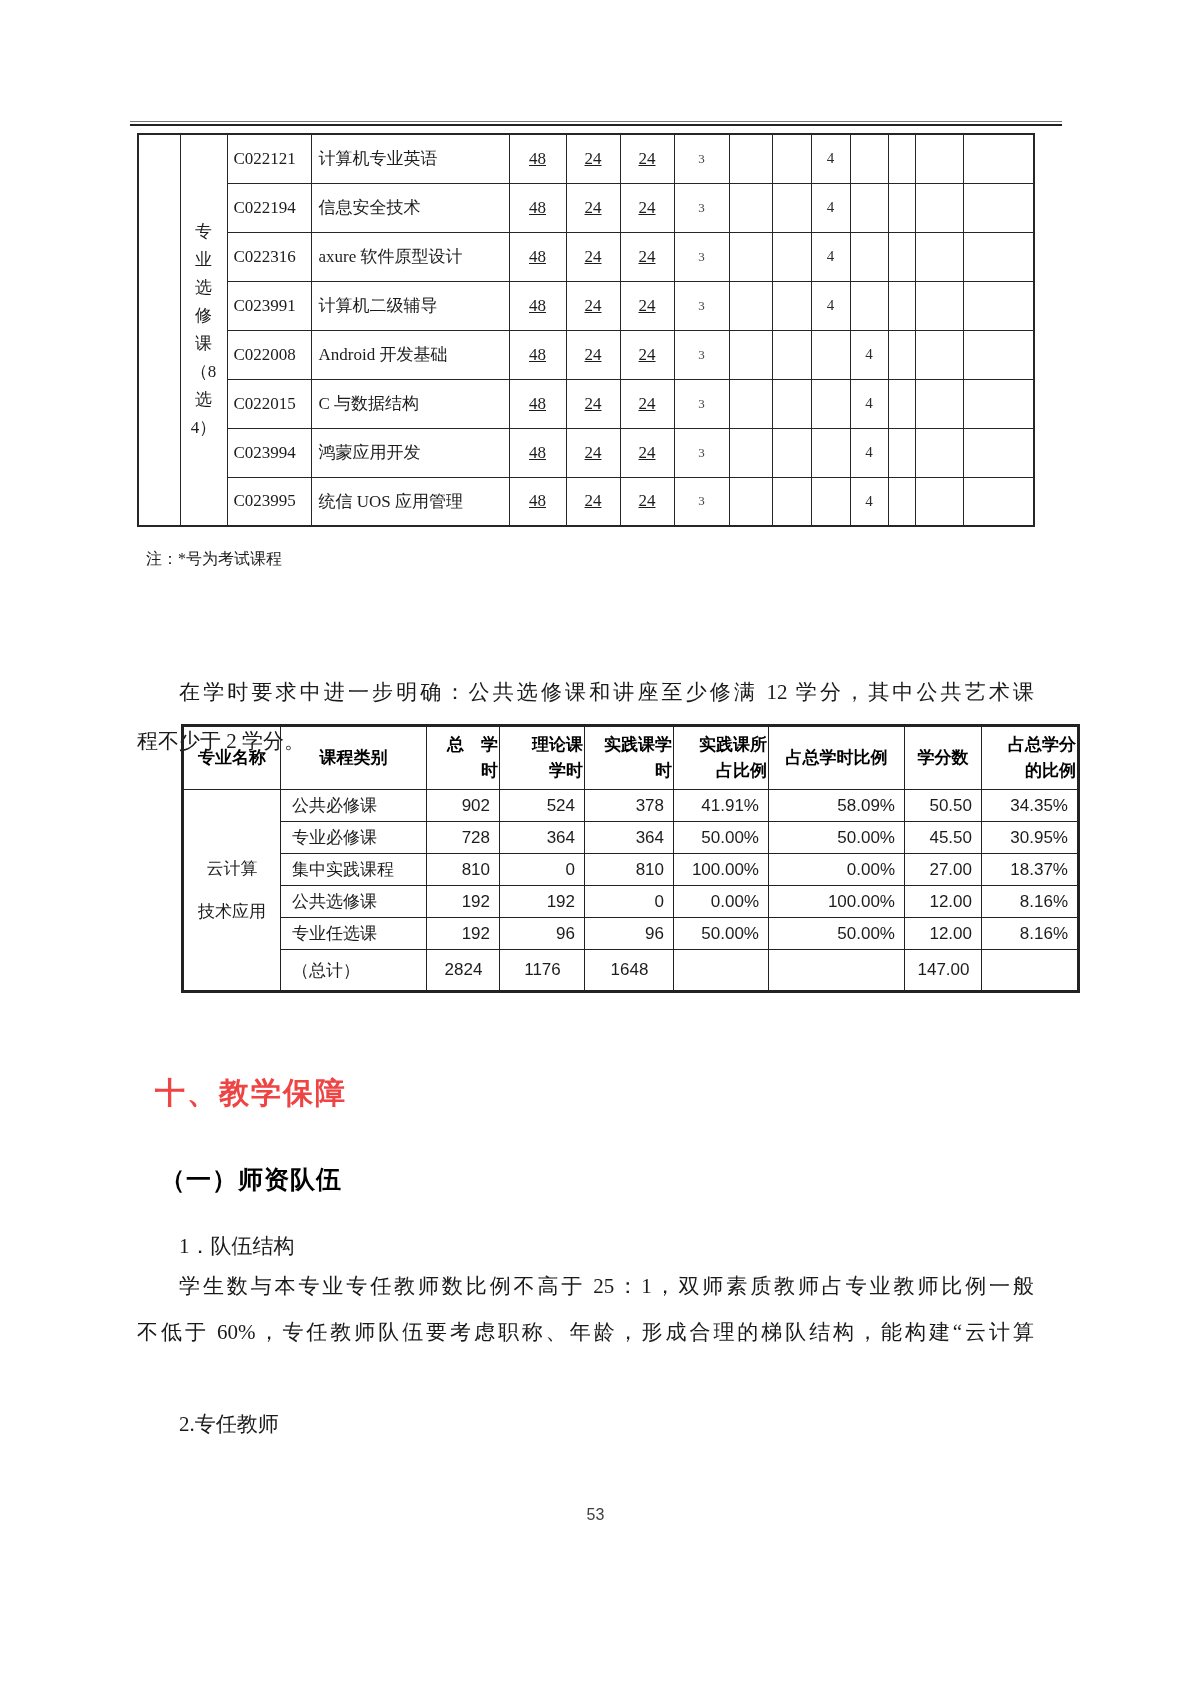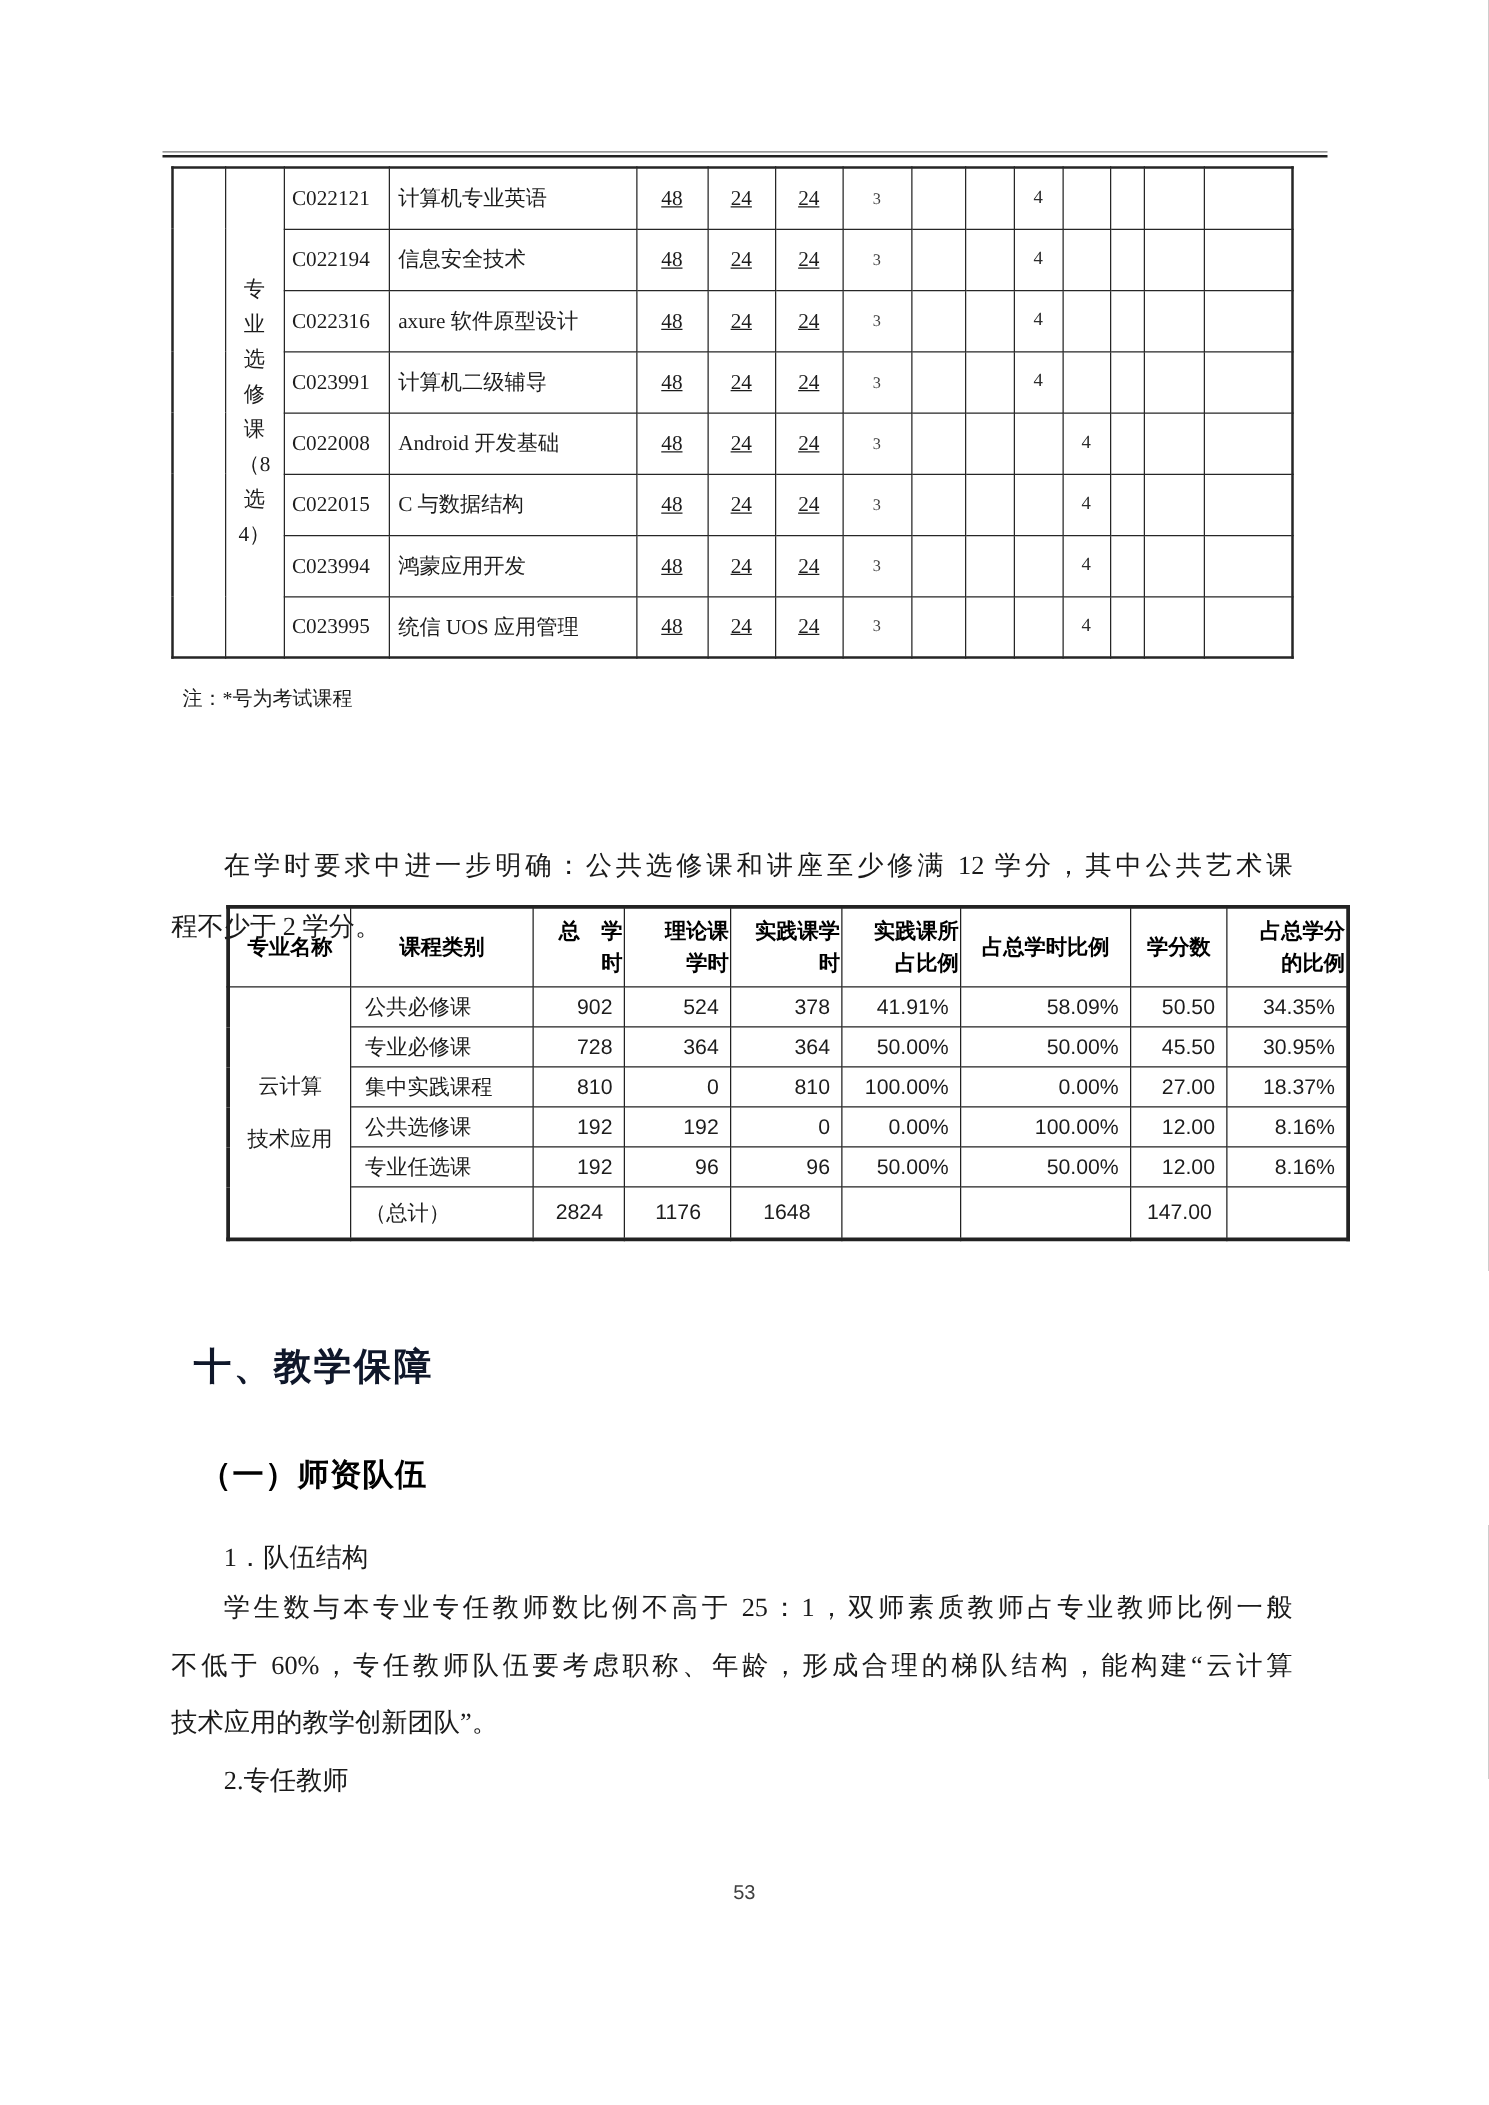--- a/index.html
+++ b/index.html
@@ -47,21 +47,21 @@
   .t2 tbody tr{height:32px;}
   .t2 tbody tr.total-row{height:42px;}
   .t2 th{font-weight:bold;text-align:center;white-space:pre-wrap;line-height:26px;font-size:17px;color:#000;}
   .t2 th.th-multi{text-align:right;padding-left:12px;}
   .t2 .t2-major{white-space:pre-line;text-align:center;line-height:43px;}
   .t2 .t2-label{text-align:left;padding-left:11px;white-space:nowrap;}
   .t2 .t2-num{text-align:right;padding-right:9px;white-space:nowrap;}
   .t2 tr.total-row td.t2-num{text-align:center;padding-right:0;}
 
   .h-chap{position:absolute;left:155px;top:1073px;margin:0;font-family:"Liberation Sans","DejaVu Sans",sans-serif;
-    font-weight:bold;font-size:30px;color:#0f172a;letter-spacing:2px;text-align:center;}
+    font-weight:bold;font-size:30px;color:#ef4444;letter-spacing:2px;text-align:center;}
   .h-sub{position:absolute;left:160px;top:1163px;margin:0;font-family:"Liberation Sans","DejaVu Sans",sans-serif;
     font-weight:bold;font-size:25px;color:#000;letter-spacing:1px;}
   .item{position:absolute;left:179px;font-size:21px;color:#1a1a1a;line-height:24px;}
   .item1{top:1234px;}
   .item2{top:1412px;}
   .pageno{position:absolute;left:0;top:1506px;width:100%;text-align:center;
     font-family:"Liberation Sans","DejaVu Sans",sans-serif;font-size:16px;color:#404040;}
 </style>
 </head>
 <body>
@@ -327,20 +327,19 @@
 
   <h1 class="h-chap">十、教学保障</h1>
 
   <h2 class="h-sub">（一）师资队伍</h2>
 
   <div class="item item1">1．队伍结构</div>
 
   <div class="para para2">
     <div class="pline indent jlast">学生数与本专业专任教师数比例不高于 25：1，双师素质教师占专业教师比例一般</div>
     <div class="pline jlast">不低于 60%，专任教师队伍要考虑职称、年龄，形成合理的梯队结构，能构建“云计算</div>
-    <div class="pline">技术应用的教学创新团队”。</div>
   </div>
 
   <div class="item item2">2.专任教师</div>
 
   <div class="pageno">53</div>
 
 </div>
 
 </body></html>

